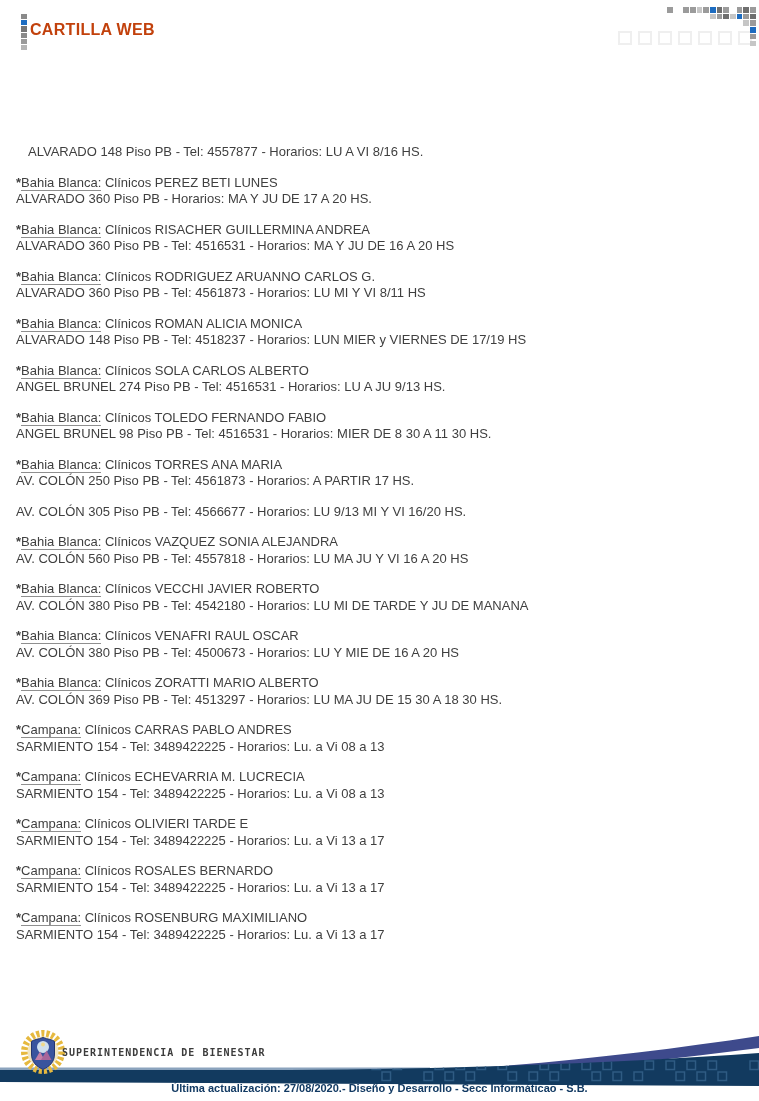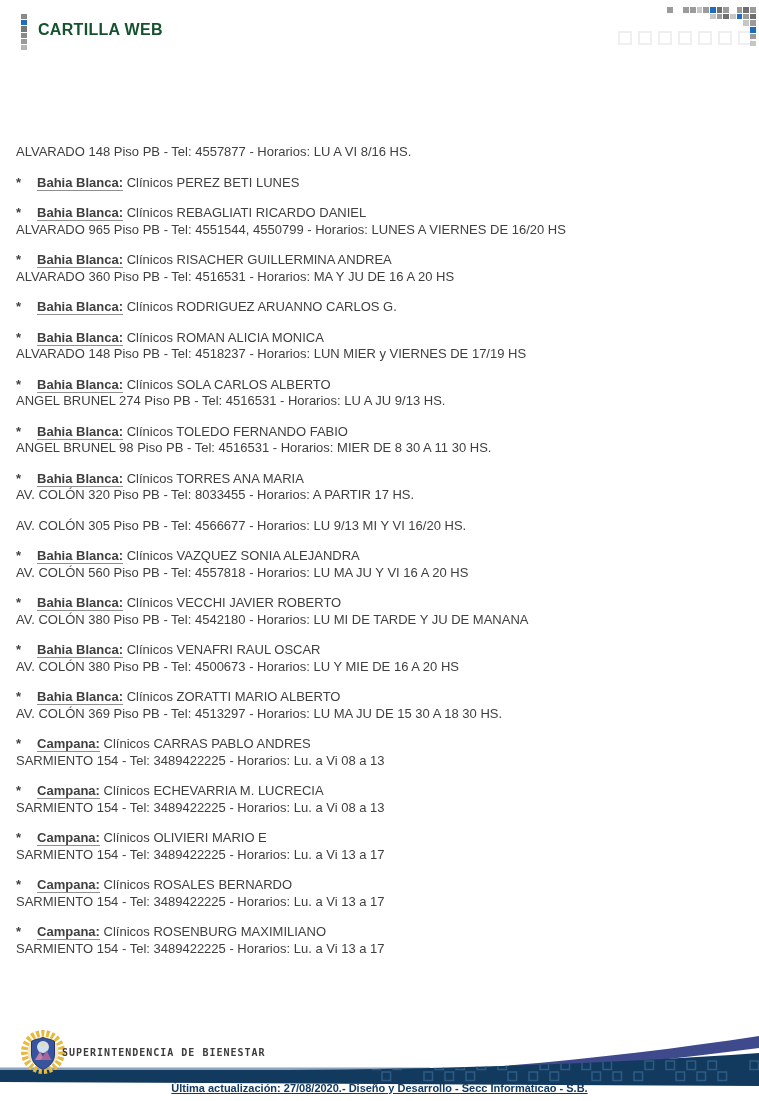--- a/index.html
+++ b/index.html
@@ -4,47 +4,47 @@
 <style>
   html,body{margin:0;padding:0;}
   body{
     width:759px;height:1101px;position:relative;overflow:hidden;
     background:#ffffff;font-family:"Liberation Sans",sans-serif;
   }
   
   .hdr-strip{position:absolute;left:21px;top:14px;width:7px;}
   .hdr-strip .sq{width:6px;height:5.3px;margin-bottom:0.9px;}
   .hdr-title{
-    position:absolute;left:38px;top:21px;
+    position:absolute;left:30px;top:21px;
     font-size:16px;font-weight:bold;letter-spacing:.3px;
-    color:#14532d;text-decoration:none;cursor:pointer;
+    color:#c2410c;text-decoration:none;cursor:pointer;
   }
   .mosaic-cell{position:absolute;width:5.6px;height:5.6px;}
   .mosaic-outline{position:absolute;width:14px;height:14px;border:2px solid #efefef;box-sizing:border-box;}
   
   .provider-list{
     position:absolute;left:16px;top:144px;width:720px;
     font-size:13px;line-height:16.5px;color:#3f3f3f;
   }
   .provider-entry{margin:0 0 14px 0;}
-  .provider-entry:first-child{margin-bottom:14px;}
+  .provider-entry:first-child{margin-bottom:14px;margin-left:12px;}
   .entry-header .star{font-weight:bold;}
-  .entry-header .city{font-weight:bold;border-bottom:1px solid #8f8f8f;margin-left:16px;}
+  .entry-header .city{font-weight:normal;border-bottom:1px solid #8f8f8f;}
   .entry-detail{}
   
   .footer-org{
     position:absolute;left:62px;top:1047px;
     font-family:"DejaVu Sans Mono",monospace;font-size:10px;font-weight:bold;
     letter-spacing:1px;color:#3c3c3c;
   }
   .footer-logo{position:absolute;left:20px;top:1030px;}
   .footer-wave{position:absolute;left:0;top:1030px;}
   .footer-bottom{
     position:absolute;left:0;top:1082px;width:759px;text-align:center;
-    font-size:11px;font-weight:bold;color:#123a63;text-decoration:underline;
+    font-size:11px;font-weight:bold;color:#123a63;
   }
 </style>
 </head>
 <body>
 
 <div class="hdr-strip">
     <div class="sq" style="background: rgb(138, 138, 138);"></div>
     <div class="sq" style="background: rgb(29, 108, 192);"></div>
     <div class="sq" style="background: rgb(118, 118, 118);"></div>
     <div class="sq" style="background: rgb(138, 138, 138);"></div>
@@ -84,47 +84,45 @@
     <div class="mosaic-cell" style="left: 750px; top: 33.8px; background: rgb(155, 155, 155);"></div>
     <div class="mosaic-cell" style="left: 750px; top: 40.5px; background: rgb(198, 198, 198);"></div>
   </div>
 
 <div class="provider-list" id="plist">
     <div class="provider-entry">
       <div class="entry-detail">ALVARADO 148 Piso PB - Tel: 4557877 - Horarios: LU A VI 8/16 HS.</div>
     </div>
     <div class="provider-entry">
       <div class="entry-header"><span class="star">*</span><span class="city">Bahia Blanca:</span><span> Clínicos PEREZ BETI LUNES</span></div>
-    </div>
-    <div class="provider-entry">
-      <div class="entry-header"><span class="star">*</span><span class="city">Bahia Blanca:</span><span> Clínicos REBAGLIATI RICARDO DANIEL</span></div>
-      <div class="entry-detail">ALVARADO 965 Piso PB - Tel: 4551544, 4550799 - Horarios: LUNES A VIERNES DE 16/20 HS</div>
+      <div class="entry-detail">ALVARADO 360 Piso PB - Horarios: MA Y JU DE 17 A 20 HS.</div>
     </div>
     <div class="provider-entry">
       <div class="entry-header"><span class="star">*</span><span class="city">Bahia Blanca:</span><span> Clínicos RISACHER GUILLERMINA ANDREA</span></div>
       <div class="entry-detail">ALVARADO 360 Piso PB - Tel: 4516531 - Horarios: MA Y JU DE 16 A 20 HS</div>
     </div>
     <div class="provider-entry">
       <div class="entry-header"><span class="star">*</span><span class="city">Bahia Blanca:</span><span> Clínicos RODRIGUEZ ARUANNO CARLOS G.</span></div>
+      <div class="entry-detail">ALVARADO 360 Piso PB - Tel: 4561873 - Horarios: LU MI Y VI 8/11 HS</div>
     </div>
     <div class="provider-entry">
       <div class="entry-header"><span class="star">*</span><span class="city">Bahia Blanca:</span><span> Clínicos ROMAN ALICIA MONICA</span></div>
       <div class="entry-detail">ALVARADO 148 Piso PB - Tel: 4518237 - Horarios: LUN MIER y VIERNES DE 17/19 HS</div>
     </div>
     <div class="provider-entry">
       <div class="entry-header"><span class="star">*</span><span class="city">Bahia Blanca:</span><span> Clínicos SOLA CARLOS ALBERTO</span></div>
       <div class="entry-detail">ANGEL BRUNEL 274 Piso PB - Tel: 4516531 - Horarios: LU A JU 9/13 HS.</div>
     </div>
     <div class="provider-entry">
       <div class="entry-header"><span class="star">*</span><span class="city">Bahia Blanca:</span><span> Clínicos TOLEDO FERNANDO FABIO</span></div>
       <div class="entry-detail">ANGEL BRUNEL 98 Piso PB - Tel: 4516531 - Horarios: MIER DE 8 30 A 11 30 HS.</div>
     </div>
     <div class="provider-entry">
       <div class="entry-header"><span class="star">*</span><span class="city">Bahia Blanca:</span><span> Clínicos TORRES ANA MARIA</span></div>
-      <div class="entry-detail">AV. COLÓN 320 Piso PB - Tel: 8033455 - Horarios: A PARTIR 17 HS.</div>
+      <div class="entry-detail">AV. COLÓN 250 Piso PB - Tel: 4561873 - Horarios: A PARTIR 17 HS.</div>
     </div>
     <div class="provider-entry">
       <div class="entry-detail">AV. COLÓN 305 Piso PB - Tel: 4566677 - Horarios: LU 9/13 MI Y VI 16/20 HS.</div>
     </div>
     <div class="provider-entry">
       <div class="entry-header"><span class="star">*</span><span class="city">Bahia Blanca:</span><span> Clínicos VAZQUEZ SONIA ALEJANDRA</span></div>
       <div class="entry-detail">AV. COLÓN 560 Piso PB - Tel: 4557818 - Horarios: LU MA JU Y VI 16 A 20 HS</div>
     </div>
     <div class="provider-entry">
       <div class="entry-header"><span class="star">*</span><span class="city">Bahia Blanca:</span><span> Clínicos VECCHI JAVIER ROBERTO</span></div>
@@ -140,21 +138,21 @@
     </div>
     <div class="provider-entry">
       <div class="entry-header"><span class="star">*</span><span class="city">Campana:</span><span> Clínicos CARRAS PABLO ANDRES</span></div>
       <div class="entry-detail">SARMIENTO 154 - Tel: 3489422225 - Horarios: Lu. a Vi 08 a 13</div>
     </div>
     <div class="provider-entry">
       <div class="entry-header"><span class="star">*</span><span class="city">Campana:</span><span> Clínicos ECHEVARRIA M. LUCRECIA</span></div>
       <div class="entry-detail">SARMIENTO 154 - Tel: 3489422225 - Horarios: Lu. a Vi 08 a 13</div>
     </div>
     <div class="provider-entry">
-      <div class="entry-header"><span class="star">*</span><span class="city">Campana:</span><span> Clínicos OLIVIERI MARIO E</span></div>
+      <div class="entry-header"><span class="star">*</span><span class="city">Campana:</span><span> Clínicos OLIVIERI TARDE E</span></div>
       <div class="entry-detail">SARMIENTO 154 - Tel: 3489422225 - Horarios: Lu. a Vi 13 a 17</div>
     </div>
     <div class="provider-entry">
       <div class="entry-header"><span class="star">*</span><span class="city">Campana:</span><span> Clínicos ROSALES BERNARDO</span></div>
       <div class="entry-detail">SARMIENTO 154 - Tel: 3489422225 - Horarios: Lu. a Vi 13 a 17</div>
     </div>
     <div class="provider-entry">
       <div class="entry-header"><span class="star">*</span><span class="city">Campana:</span><span> Clínicos ROSENBURG MAXIMILIANO</span></div>
       <div class="entry-detail">SARMIENTO 154 - Tel: 3489422225 - Horarios: Lu. a Vi 13 a 17</div>
     </div>

